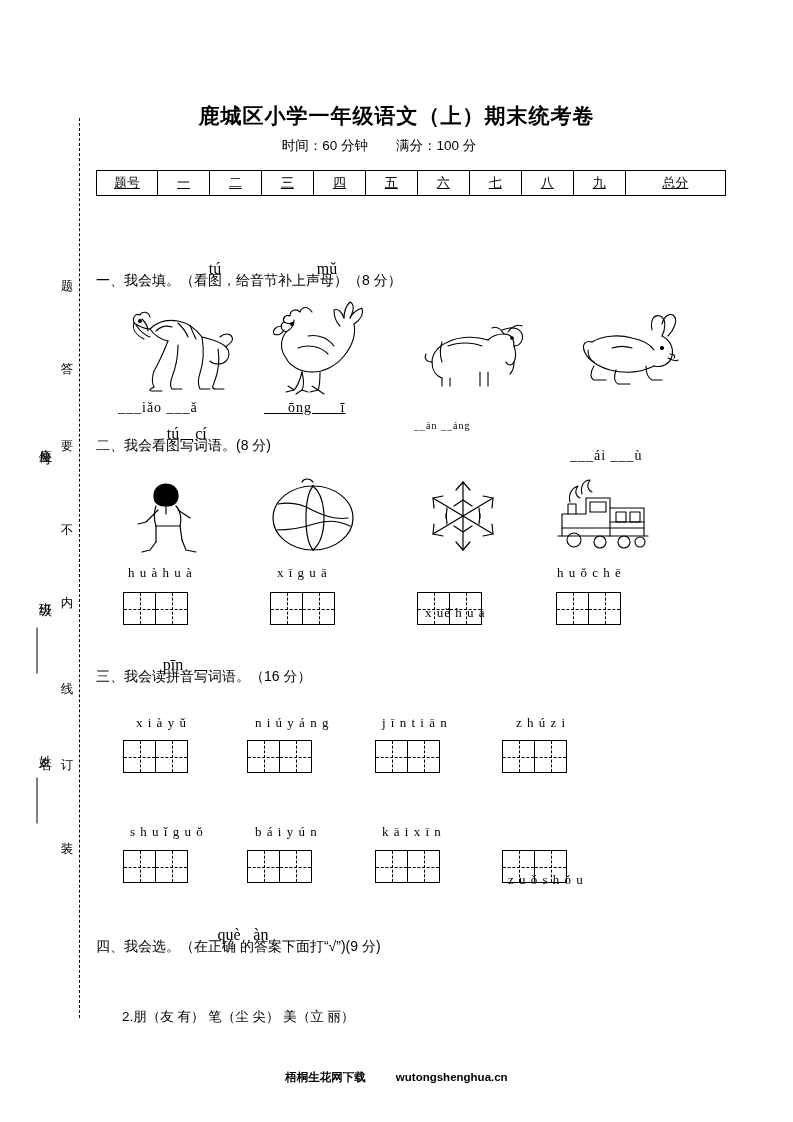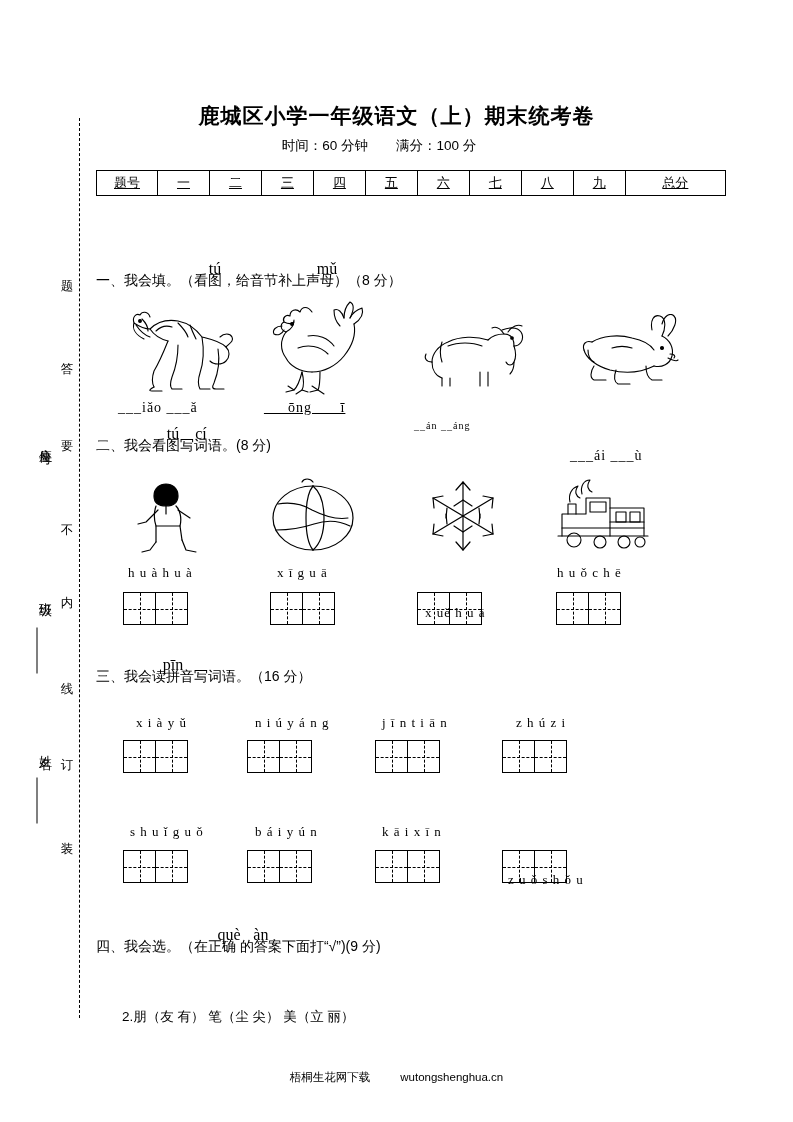--- a/index.html
+++ b/index.html
@@ -168,20 +168,21 @@
   
   .footer {
     position: absolute;
     top: 1070px;
     left: 0;
     width: 793px;
     text-align: center;
     font-size: 11.5px;
     font-family: "Liberation Sans", "DejaVu Sans", sans-serif;
     color: #000;
+    font-weight: bold;
   }
   .footer .gap2 { display: inline-block; width: 30px; }
 </style>
 </head>
 <body>
 
 <div class="page">
 
   <div class="binding-line"></div>
 

